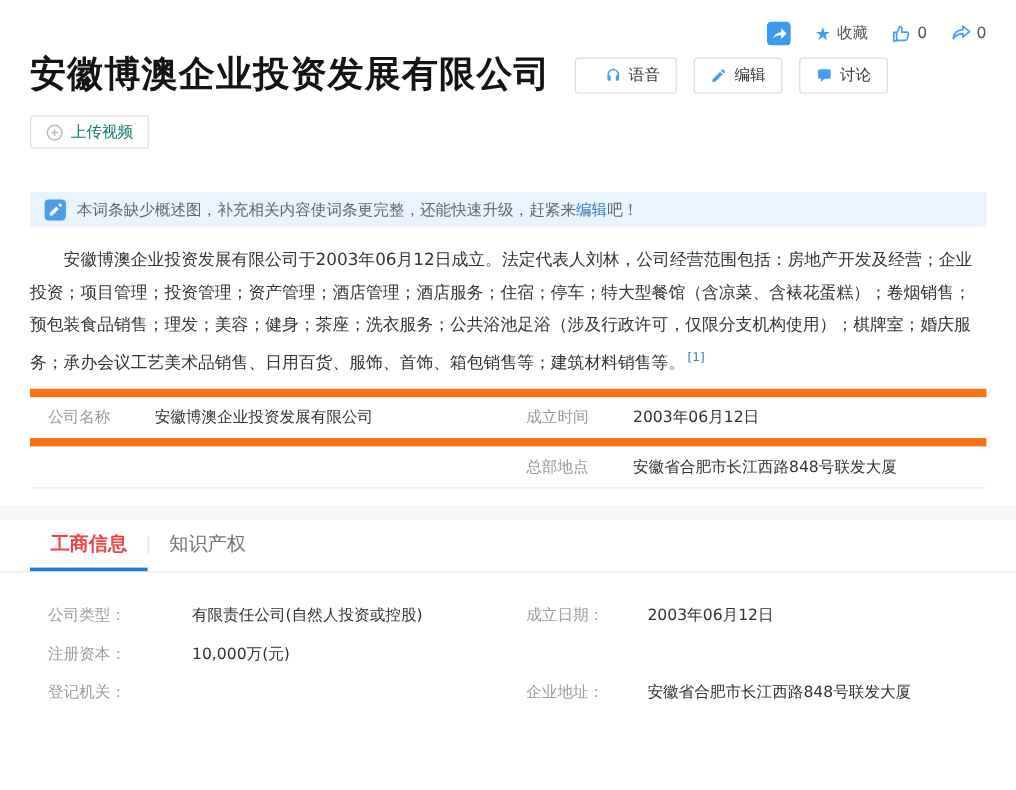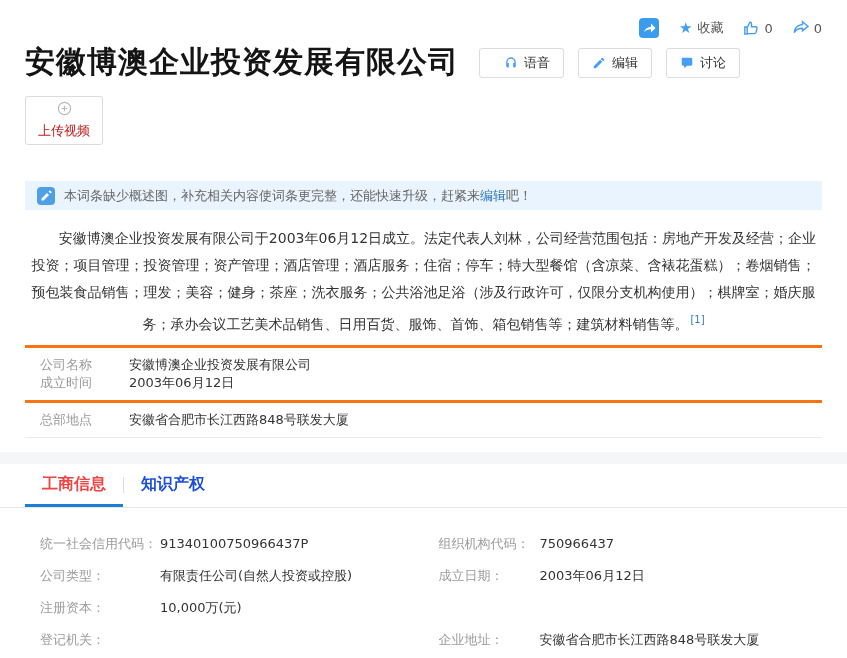--- a/index.html
+++ b/index.html
@@ -16,44 +16,44 @@
   
   .title-row { display:flex; align-items:center; padding:0 25px; margin-top:2px; }
   h1.title { font-size:30px; font-weight:bold; color:#141414; letter-spacing:1px; }
   .pill-btn { display:flex; align-items:center; gap:6px; border:1px solid #dcdcdc; border-radius:3px;
     background:#fff; padding:5px 13px; font-size:13px; color:#333; cursor:pointer; margin-left:14px; }
   .pill-btn:first-of-type { margin-left:20px;padding-left:24px; }
 
   
   .upload-row { padding:0 25px; margin-top:13px; }
   .upload-btn { display:inline-flex; align-items:center; gap:6px; border:1px solid #dcdcdc; border-radius:3px;
-    background:#fff; padding:4px 12px; font-size:13px; color:#b91c1c; cursor:pointer;flex-direction:column; }
+    background:#fff; padding:4px 12px; font-size:13px; color:#0f766e; cursor:pointer; }
 
   
   .notice { margin:36px 25px 0; background:#e9f4fe; display:flex; align-items:center; gap:9px;
     padding:5px 12px; font-size:13px; color:#666; height:29px; }
   .notice a { color:#3178be; text-decoration:none; cursor:pointer; }
 
   
-  .summary { margin:15px 25px 0; font-size:14px; line-height:27px; color:#333; text-indent:2em;text-align:center; }
+  .summary { margin:15px 25px 0; font-size:14px; line-height:27px; color:#333; text-indent:2em; }
   .ref-link { color:#3178be; font-size:10px; vertical-align:super; text-decoration:none; cursor:pointer; margin-left:2px; }
 
   
   .basic-table { margin:7px 25px 0; border-bottom:1px solid #ebebeb; }
-  .b-row { display:flex; border-top:3px solid #f97316; padding:8px 0;flex-direction:column; }
+  .b-row { display:flex; border-top:7px solid #f97316; padding:8px 0; }
   .b-cell { flex:1; display:flex; font-size:13px; align-items:baseline; }
   .b-label { width:104px; flex-shrink:0; color:#999; padding-left:15px; }
   .b-value { color:#333; }
 
   
   .section-divider { margin-top:14px; height:12px; width:847px; background:#f5f6f7; }
 
   
   .tabbar { display:flex; align-items:center; padding:0 25px; border-bottom:1px solid #e6e6e6; height:44px; }
-  .tab { font-size:16px; color:#1d4ed8; padding:0 17px; height:44px; line-height:42px; cursor:pointer;font-weight:bold; }
+  .tab { font-size:16px; color:#737373; padding:0 17px; height:44px; line-height:42px; cursor:pointer; }
   .tab.active { color:#ef4444; font-weight:bold; border-bottom:3px solid #1b7fd4; }
   .tab-sep { width:1px; height:16px; background:#ddd; }
 
   
   .detail-table { margin:20px 25px 0; }
   .d-row { display:flex; padding:7px 0; font-size:13px; }
   .d-cell { flex:1; display:flex; align-items:baseline; }
   .d-label { flex-shrink:0; color:#9b9b9b; padding-left:15px; }
   .d-cell.left .d-label { width:135px; }
   .d-cell.right .d-label { width:116px; }
@@ -176,30 +176,20 @@
   <div class="section-divider"></div>
 
   <div class="tabbar">
     <div class="tab active">工商信息</div>
     <div class="tab-sep"></div>
     <div class="tab">知识产权</div>
   </div>
 
   <div class="detail-table">
 
-    <div class="d-row">
-      <div class="d-cell left">
-        <span class="d-label">统一社会信用代码：</span>
-        <span class="d-value">91340100750966437P</span>
-      </div>
-      <div class="d-cell right">
-        <span class="d-label">组织机构代码：</span>
-        <span class="d-value">750966437</span>
-      </div>
-    </div>
 
 
     <div class="d-row">
       <div class="d-cell left">
         <span class="d-label">公司类型：</span>
         <span class="d-value">有限责任公司(自然人投资或控股)</span>
       </div>
       <div class="d-cell right">
         <span class="d-label">成立日期：</span>
         <span class="d-value">2003年06月12日</span>

